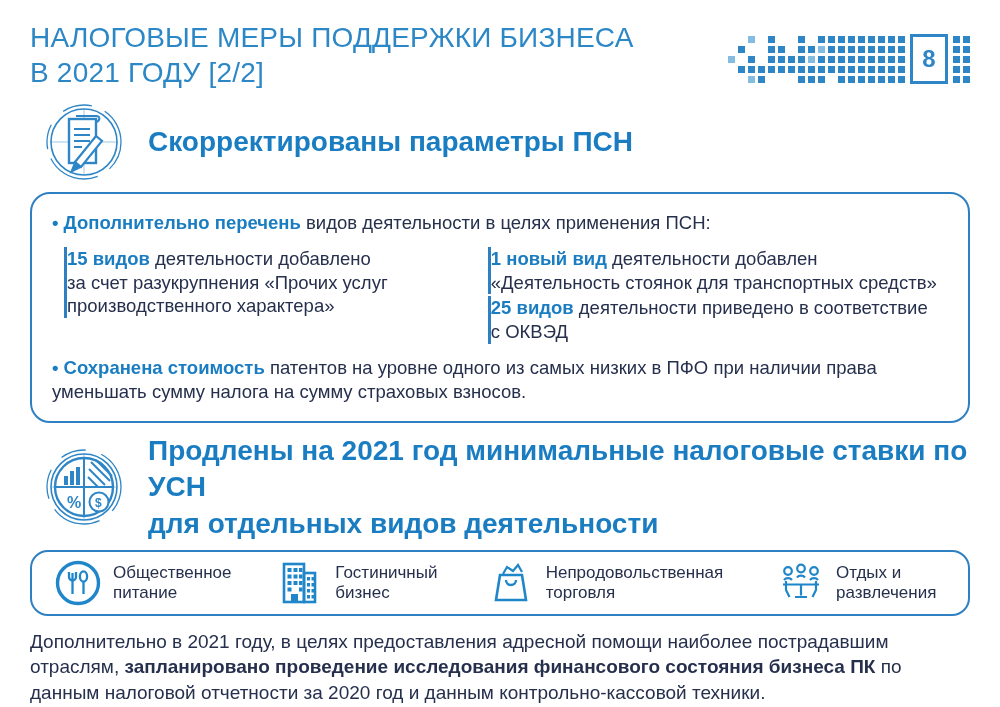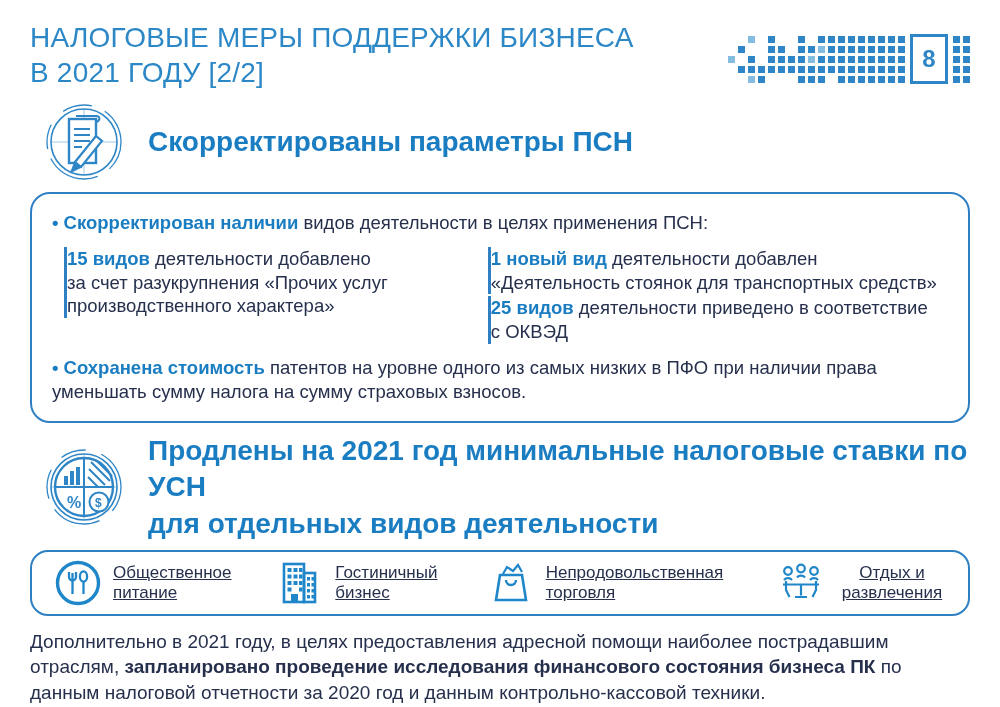--- a/index.html
+++ b/index.html
@@ -47,27 +47,27 @@
   .col-right{flex:1;display:flex;flex-direction:column;gap:2px;}
   .subitem{
     border-left:3px solid #2f80c3;
     font-size:18.5px;line-height:1.28;
   }
 
   
   .cat-panel{
     border:2.5px solid #2f80c3;border-radius:18px;margin-top:4px;
     padding:2px 20px;min-height:66px;box-sizing:border-box;
-    display:flex;align-items:center;justify-content:space-between;gap:8px;text-decoration:underline;
+    display:flex;align-items:center;justify-content:space-between;gap:8px;
   }
   .cat{display:flex;align-items:center;gap:9px;}
   .cat svg{display:block;flex:none;}
   .cat-label{font-size:17px;line-height:1.15;}
   .w1{max-width:122px;} .w2{max-width:110px;} .w3{max-width:190px;}
-  .w4{max-width:80px;}  .w5{max-width:112px;text-align:center;}
+  .w4{max-width:80px;}  .w5{max-width:112px;}
 
   
   .footer{
     text-align:left;font-size:19px;line-height:1.34;
     margin:13px auto 0;max-width:950px;color:#26304d;
   }
   .footer .fb{font-weight:bold;}
 </style>
 </head>
 <body>
@@ -196,21 +196,21 @@
         <path d="M54 22 c4 -1 5 -6 0 -6 h-20" stroke-width="2"></path>
         <path d="M32 29 h16 M32 35 h16 M32 41 h16 M32 47 h8" stroke-width="2"></path>
         <path d="M33 62 L54 36 L60 41 L39 67 Z" fill="#fff" stroke-width="2.2"></path>
         <path d="M33 62 L29 72 L39 67 Z" fill="#2f86c6" stroke-width="1.4"></path>
       </svg>
     </span>
     <div class="sec-title">Скорректированы параметры ПСН</div>
   </div>
 
   <div class="panel">
-    <p class="bullet"><span class="blue-b">• Скорректирован наличии</span><span class="rest"> видов деятельности в целях применения ПСН:</span></p>
+    <p class="bullet"><span class="blue-b">• Дополнительно перечень</span><span class="rest"> видов деятельности в целях применения ПСН:</span></p>
 
     <div class="cols">
       <div class="col-left">
         <div class="subitem"><span class="blue-b">15 видов</span><span class="rest"> деятельности добавлено
 за счет разукрупнения «Прочих услуг
 производственного характера»</span></div>
       </div>
       <div class="col-right">
         <div class="subitem"><span class="blue-b">1 новый вид</span><span class="rest"> деятельности добавлен
 «Деятельность стоянок для транспортных средств»</span></div>

